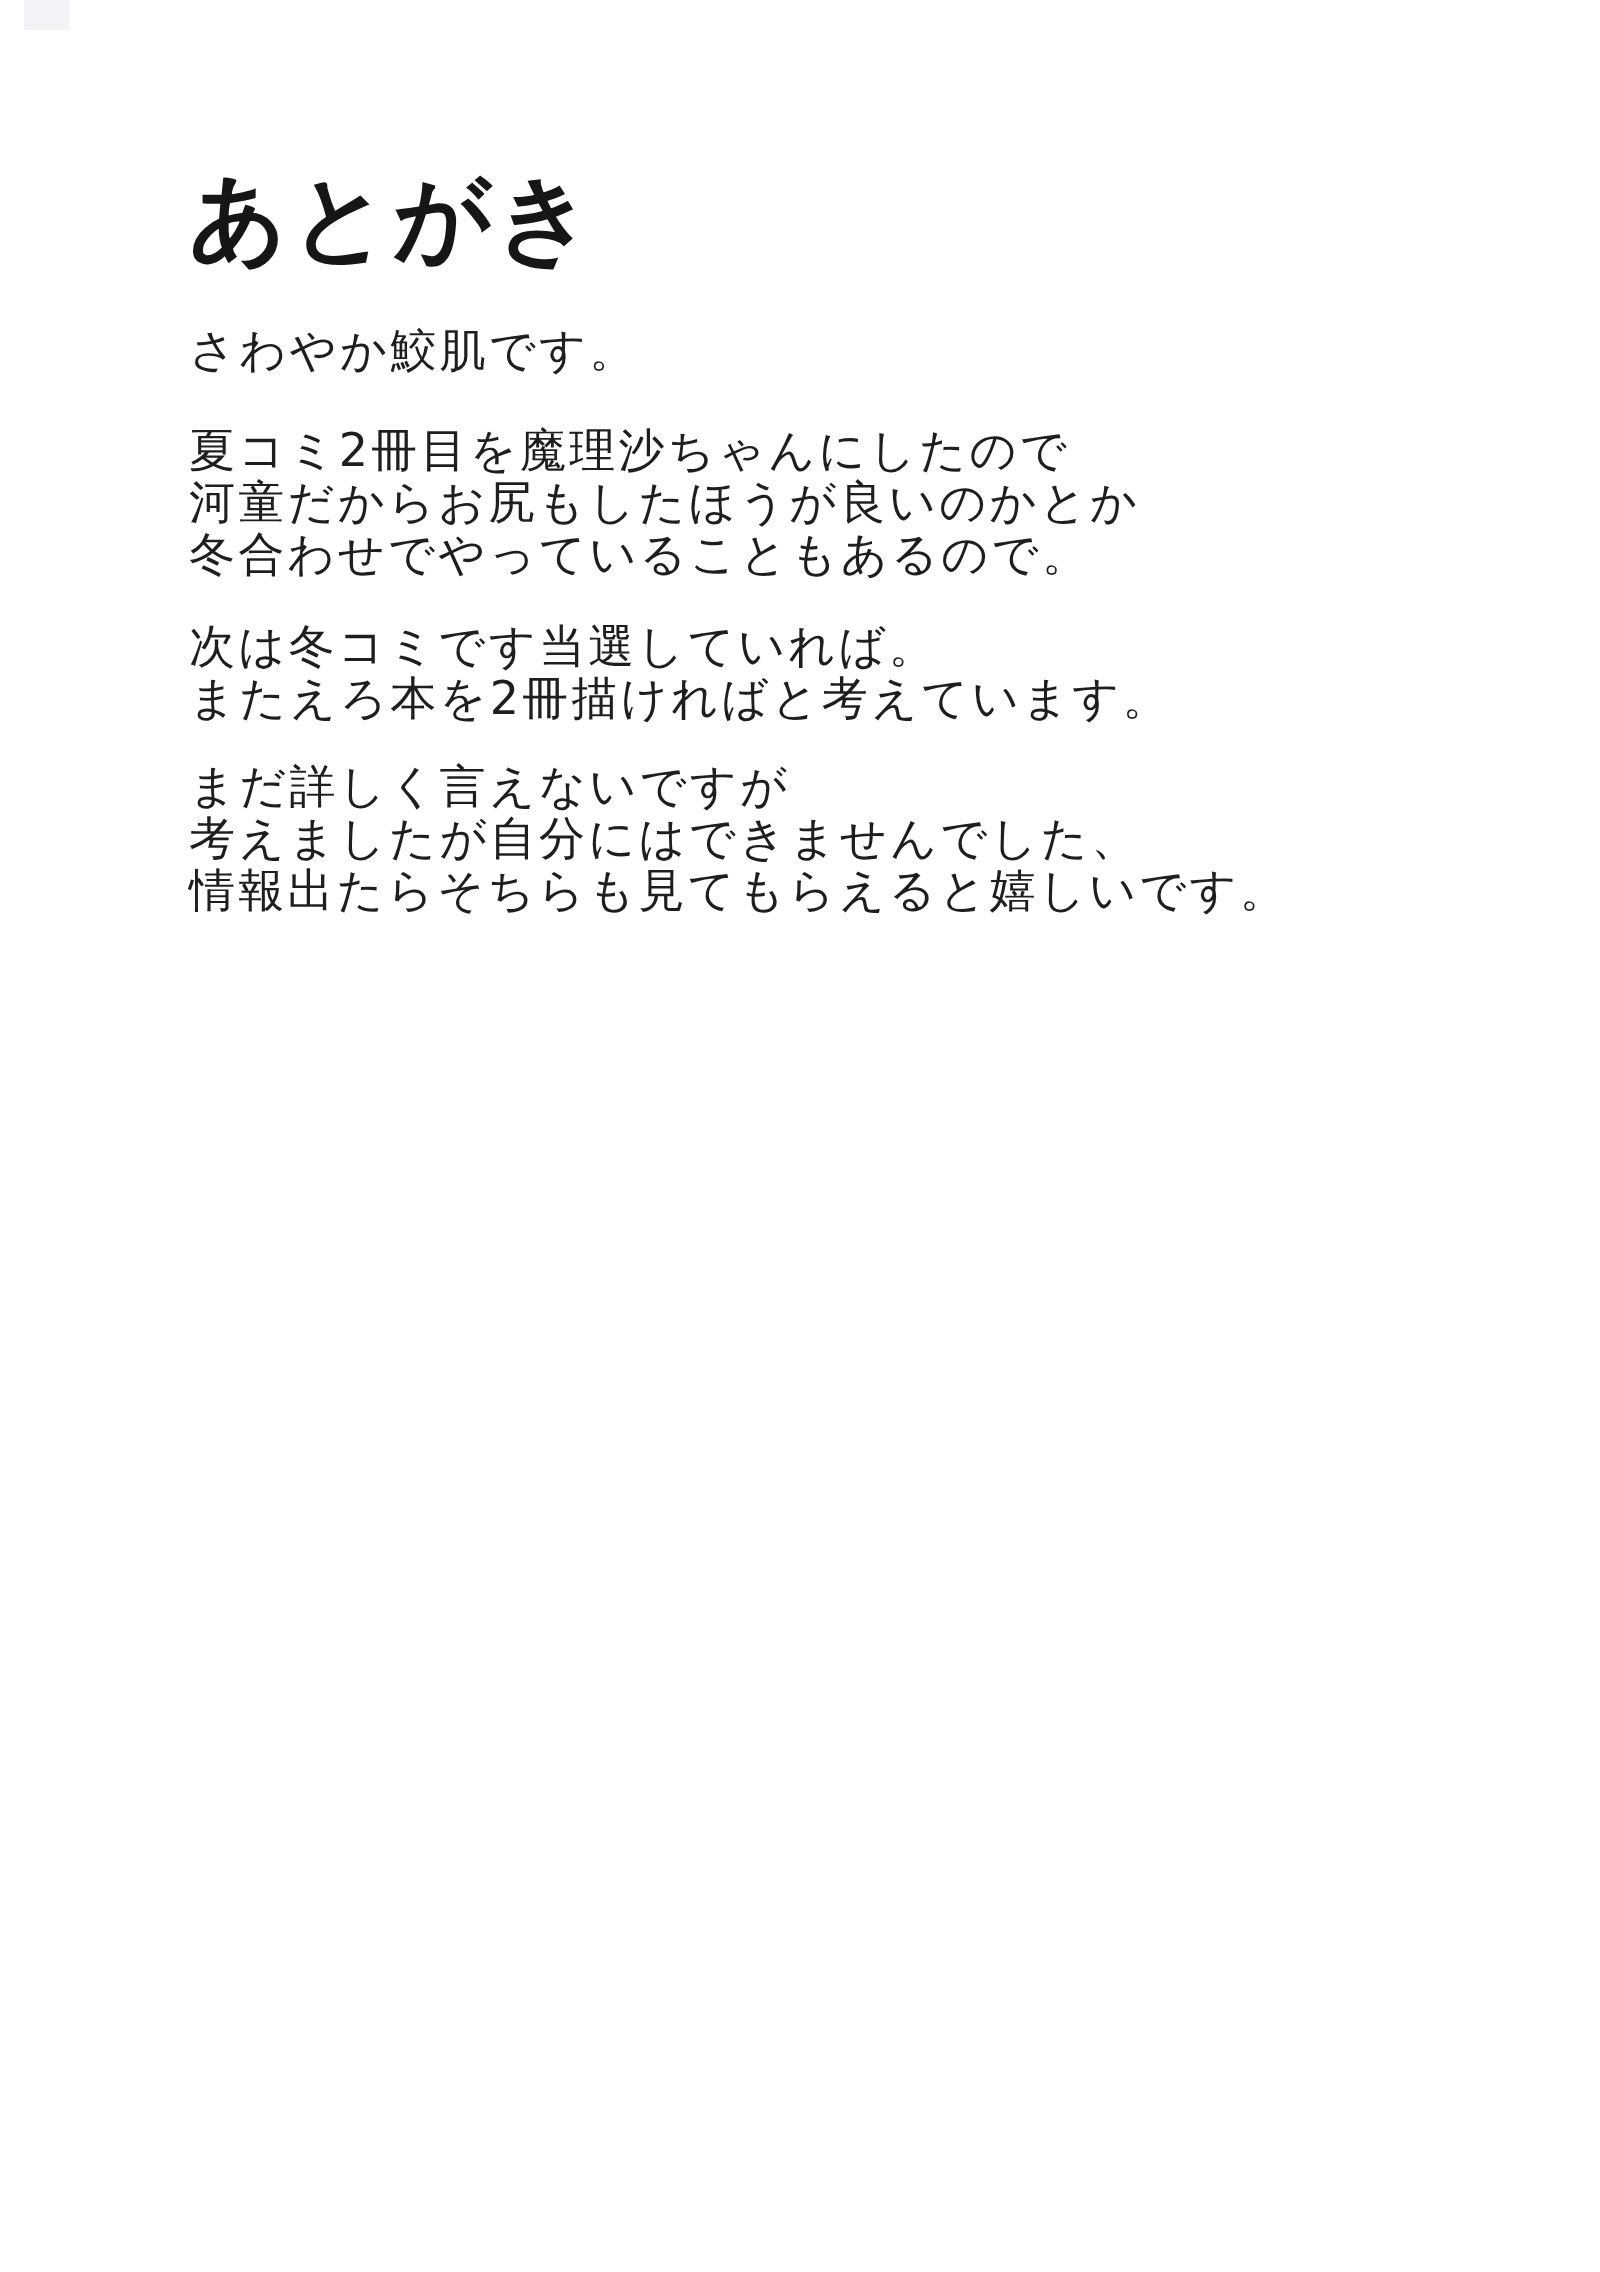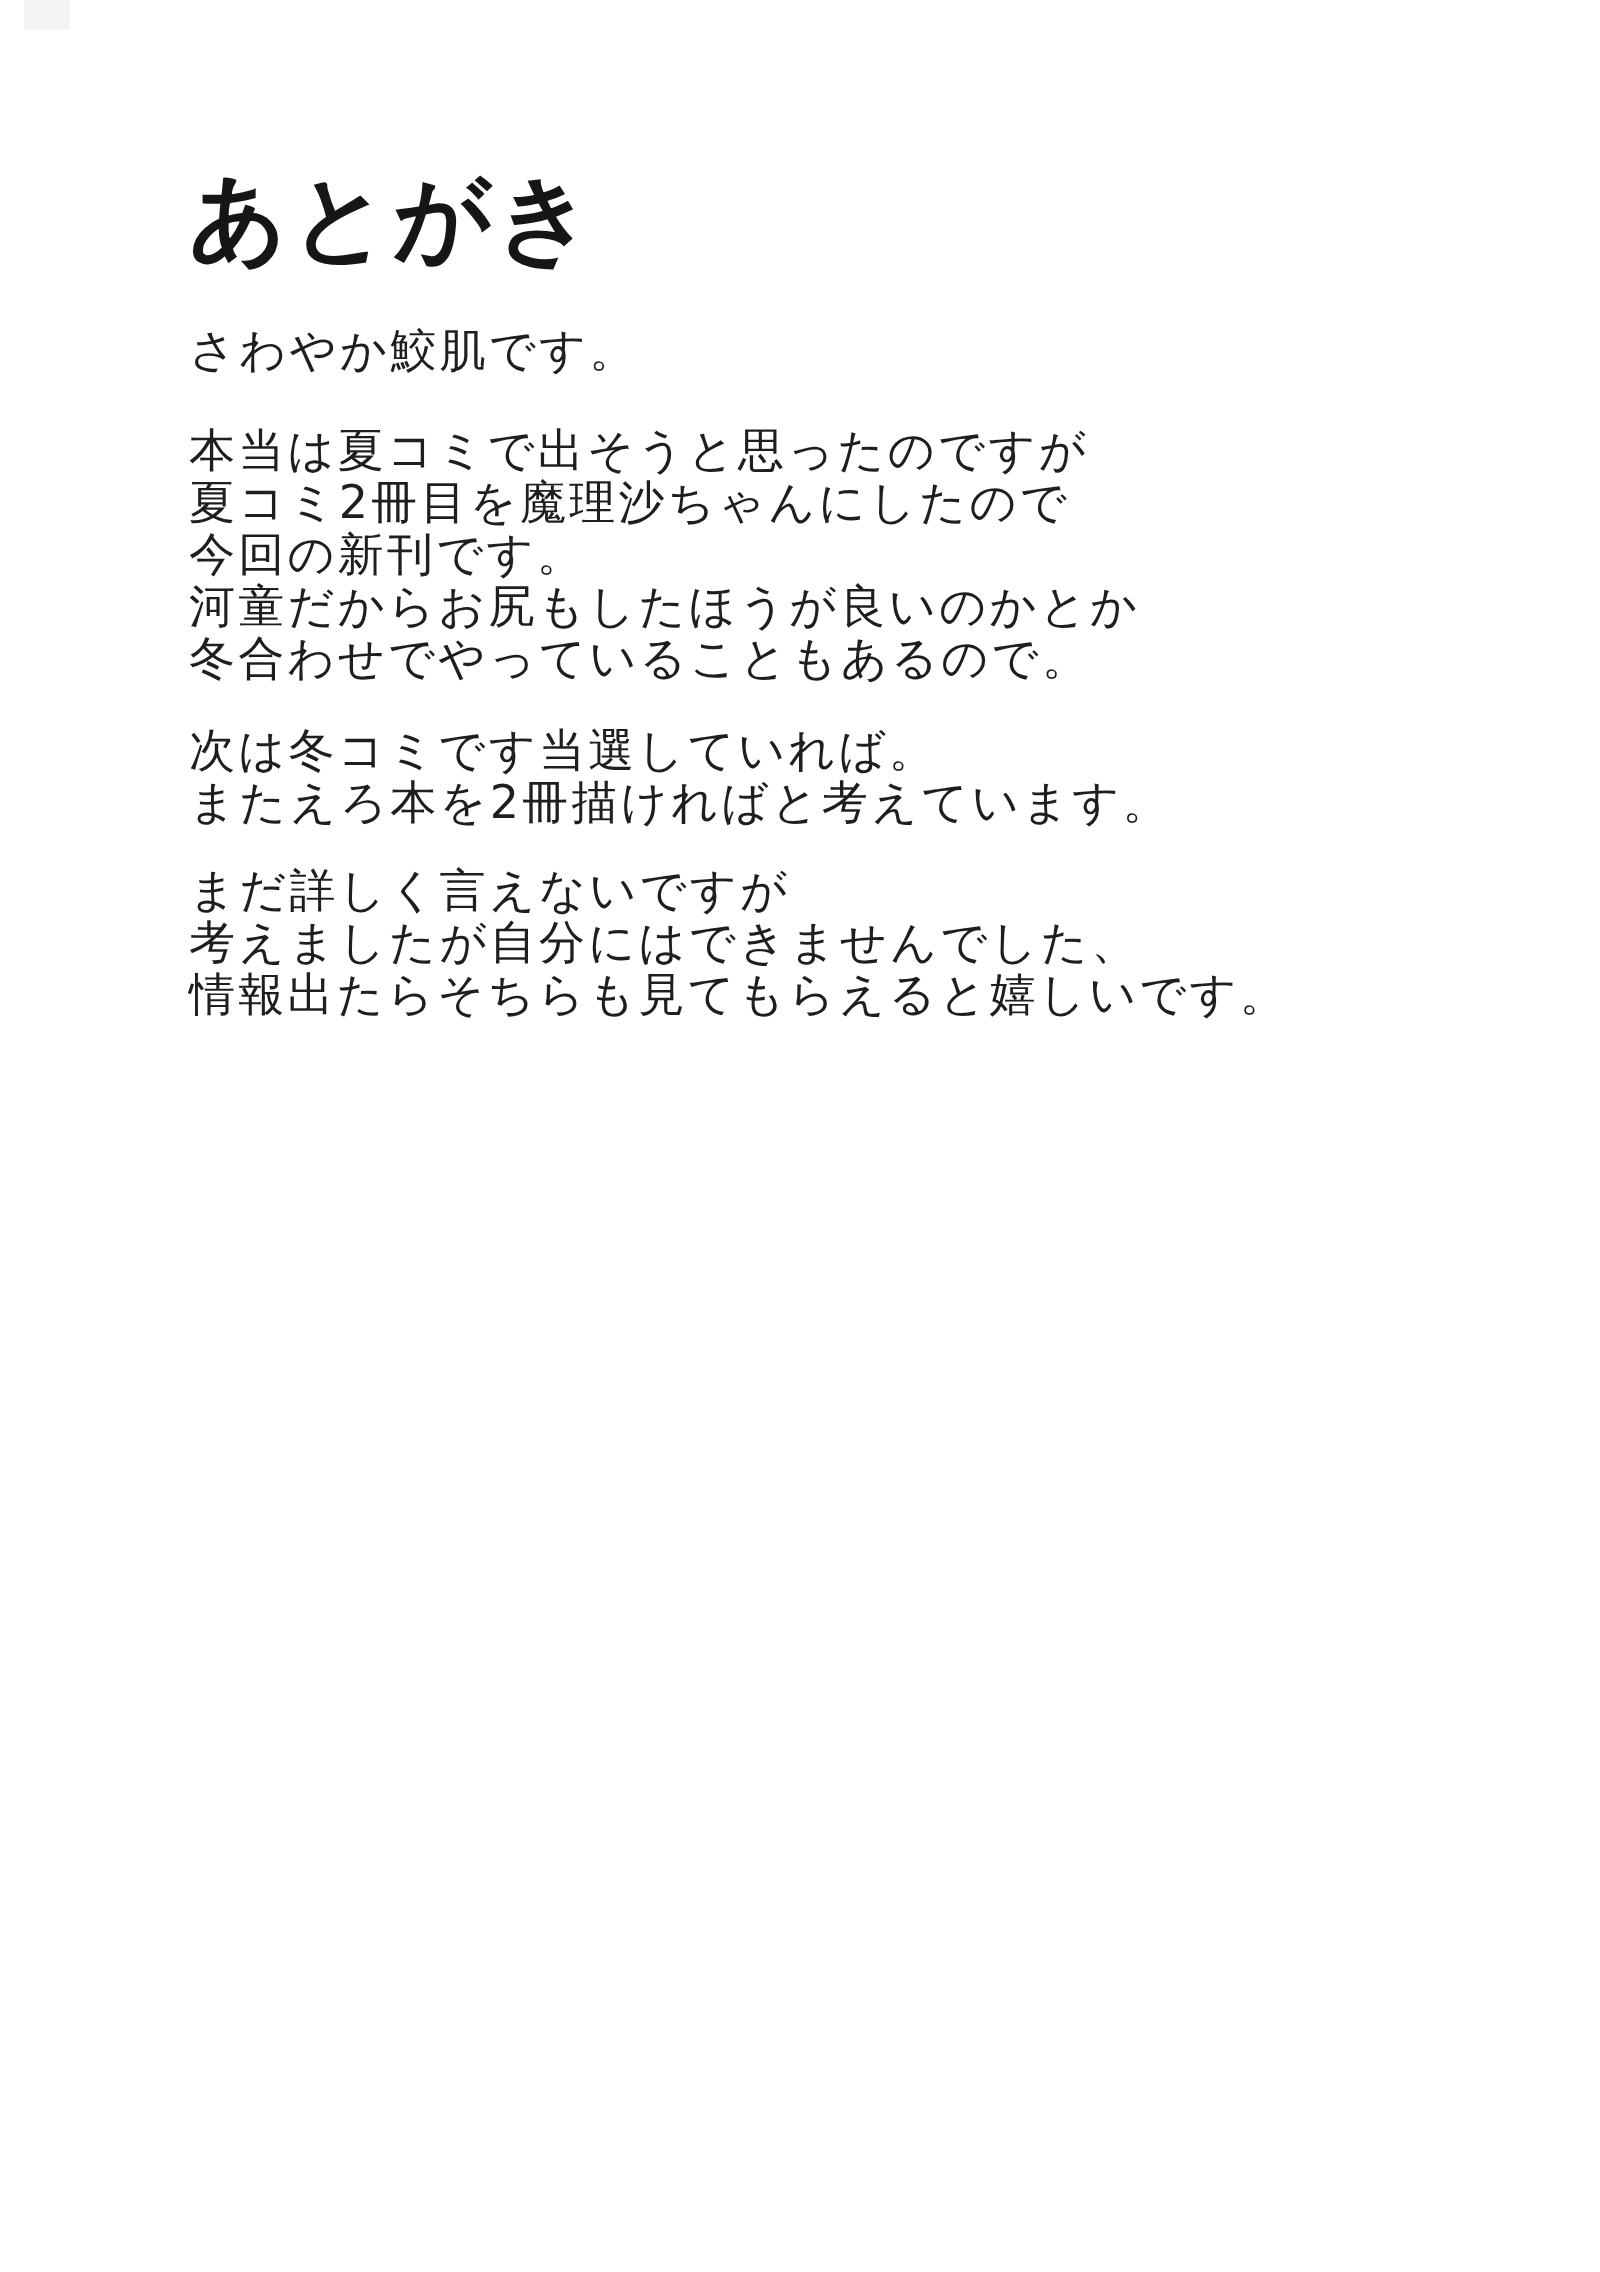--- a/index.html
+++ b/index.html
@@ -58,23 +58,21 @@
   <div class="corner-artifact"></div>
 
   <div class="content">
     <h1 class="title">あとがき</h1>
 
     <p class="para para-greeting">
       <span class="line">さわやか鮫肌です。</span>
     </p>
 
     <p class="para para-book-notes">
-      <span class="line">本当は夏コミで出そうと思ったのですが</span>
       <span class="line">夏コミ2冊目を魔理沙ちゃんにしたので</span>
-      <span class="line">今回の新刊です。</span>
       <span class="line">河童だからお尻もしたほうが良いのかとか</span>
       <span class="line">冬合わせでやっていることもあるので。</span>
     </p>
 
     <p class="para para-next-event">
       <span class="line">次は冬コミです当選していれば。</span>
       <span class="line">またえろ本を2冊描ければと考えています。</span>
     </p>
 
     <p class="para para-teaser">

